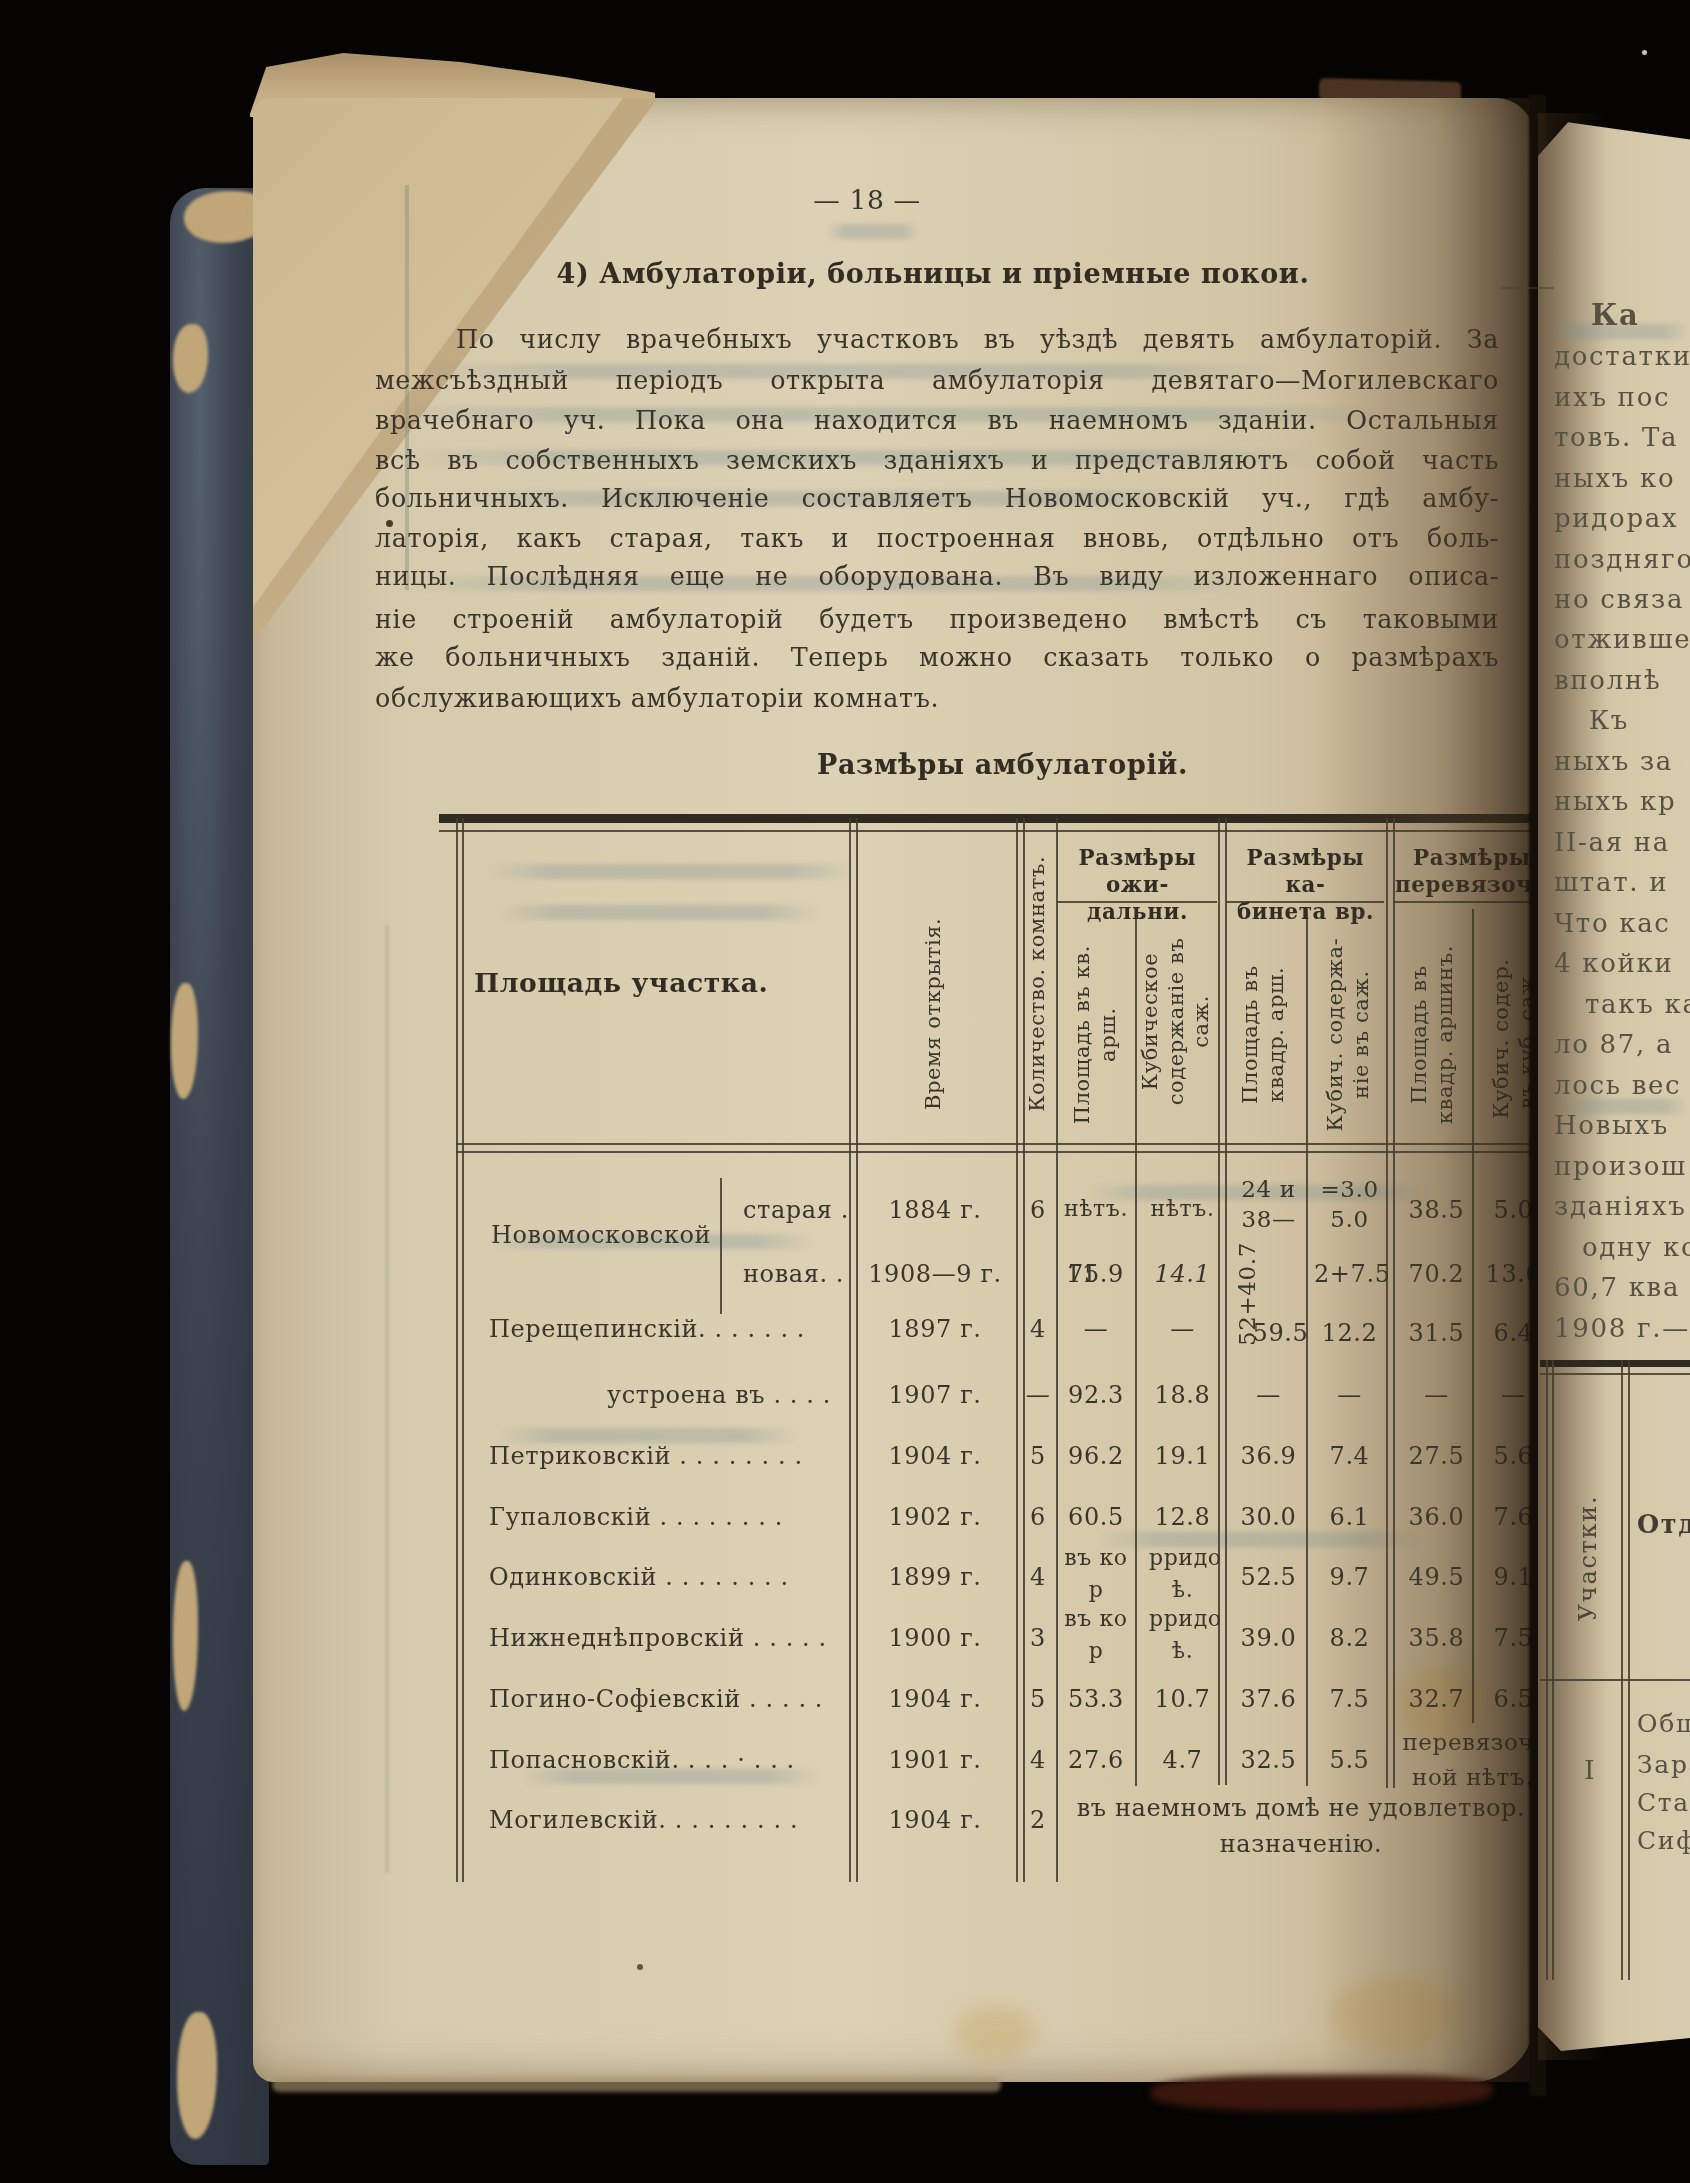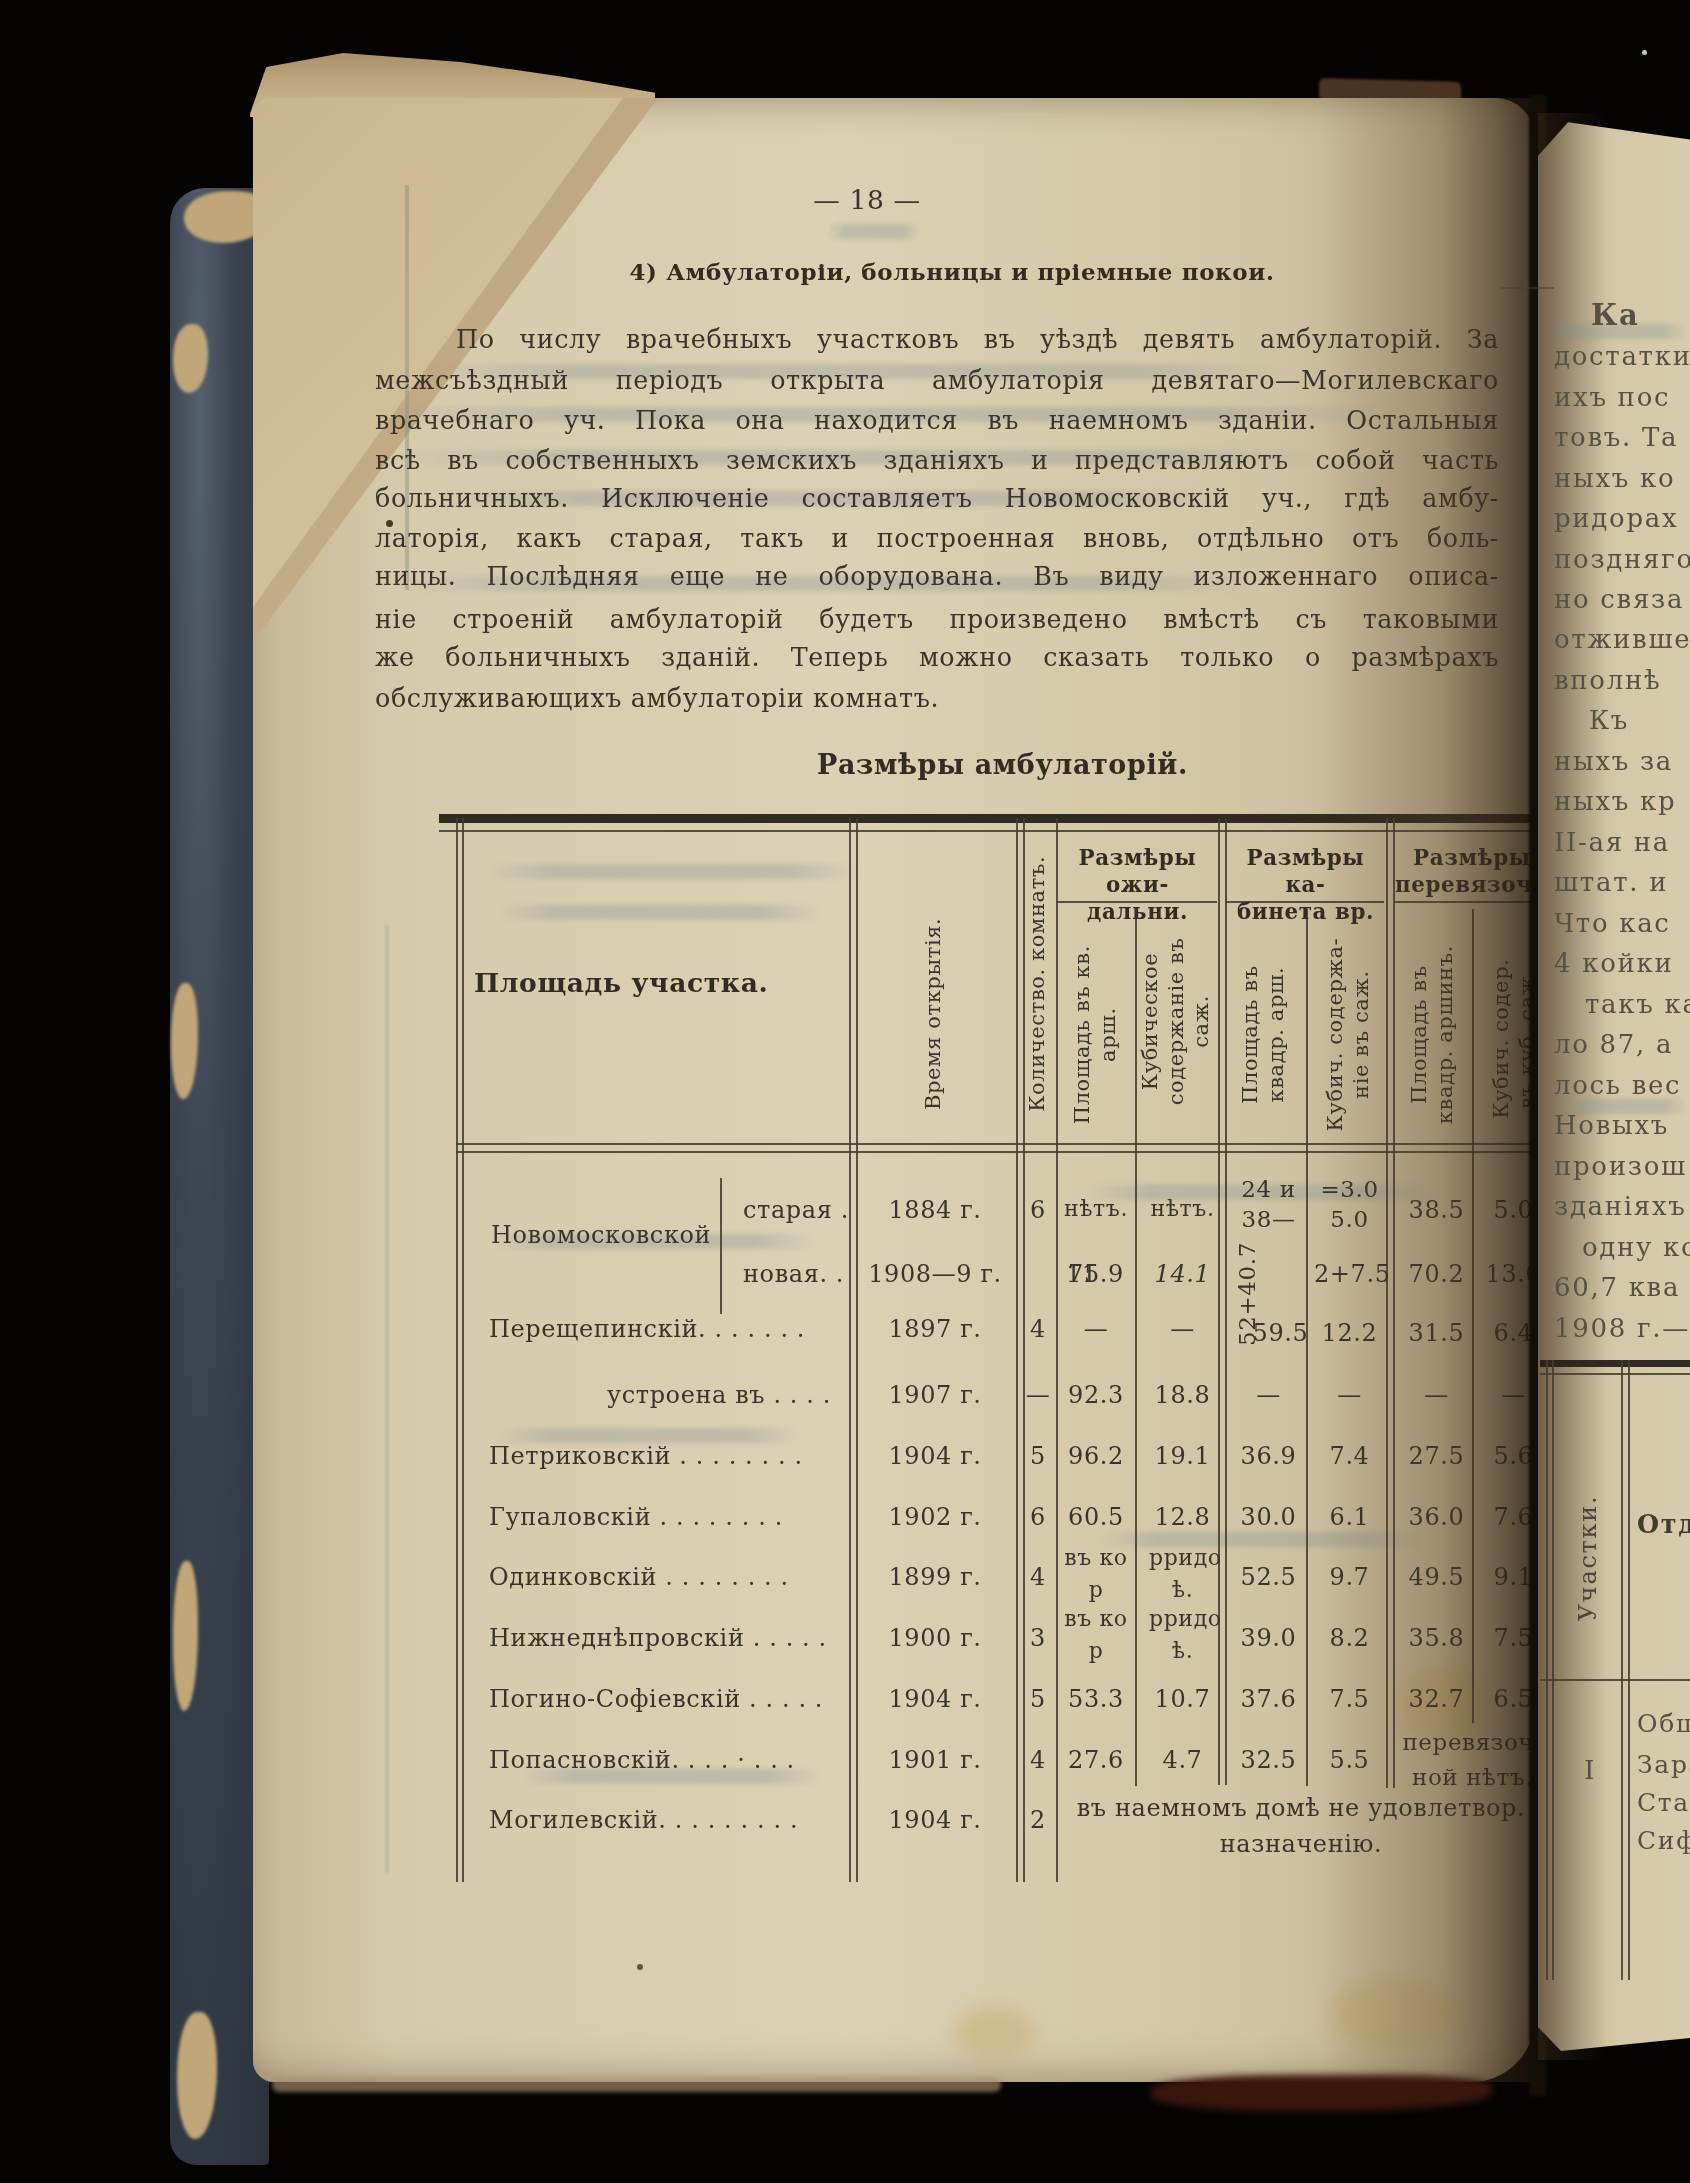--- a/index.html
+++ b/index.html
@@ -107,21 +107,21 @@
   <div class="ghv" style="left:385px;top:925px;height:948px;"></div>
 
   <div class="stain" style="left:1399px;top:1665px;width:87px;height:81px;"></div>
   <div class="stain" style="left:1330px;top:1977px;width:127px;height:75px;"></div>
   <div class="stain" style="left:954px;top:2006px;width:81px;height:52px;"></div>
   <div class="speck" style="left:386px;top:520px;width:7px;height:7px;background:#4a3b28;"></div>
   <div class="speck" style="left:637px;top:1964px;width:5.8px;height:5.8px;background:#6b5236;"></div>
   <div class="speck" style="left:1642px;top:50px;width:4.6px;height:4.6px;background:#cfc3a4;"></div>
 
   <div class="txt c" style="left:734px;top:184px;width:266px;font-size:26.6px;">— 18 —</div>
-  <div class="txt c bold" style="left:390px;top:258px;width:1124px;font-size:23px;">4) Амбулаторіи, больницы и пріемные покои.</div>
+  <div class="txt c bold" style="left:371px;top:258px;width:1124px;font-size:27px;">4) Амбулаторіи, больницы и пріемные покои.</div>
 
   <div class="txt para just" style="top:324px;text-indent:81px;">По числу врачебныхъ участковъ въ уѣздѣ девять амбулаторій. За</div>
   <div class="txt para just" style="top:365px;">межсъѣздный періодъ открыта амбулаторія девятаго—Могилевскаго</div>
   <div class="txt para just" style="top:405px;">врачебнаго уч. Пока она находится въ наемномъ зданіи. Остальныя</div>
   <div class="txt para just" style="top:445px;">всѣ въ собственныхъ земскихъ зданіяхъ и представляютъ собой часть</div>
   <div class="txt para just" style="top:483px;">больничныхъ. Исключеніе составляетъ Новомосковскій уч., гдѣ амбу-</div>
   <div class="txt para just" style="top:523px;">латорія, какъ старая, такъ и построенная вновь, отдѣльно отъ боль-</div>
   <div class="txt para just" style="top:561px;">ницы. Послѣдняя еще не оборудована. Въ виду изложеннаго описа-</div>
   <div class="txt para just" style="top:604px;">ніе строеній амбулаторій будетъ произведено вмѣстѣ съ таковыми</div>
   <div class="txt para just" style="top:642px;">же больничныхъ зданій. Теперь можно сказать только о размѣрахъ</div>

